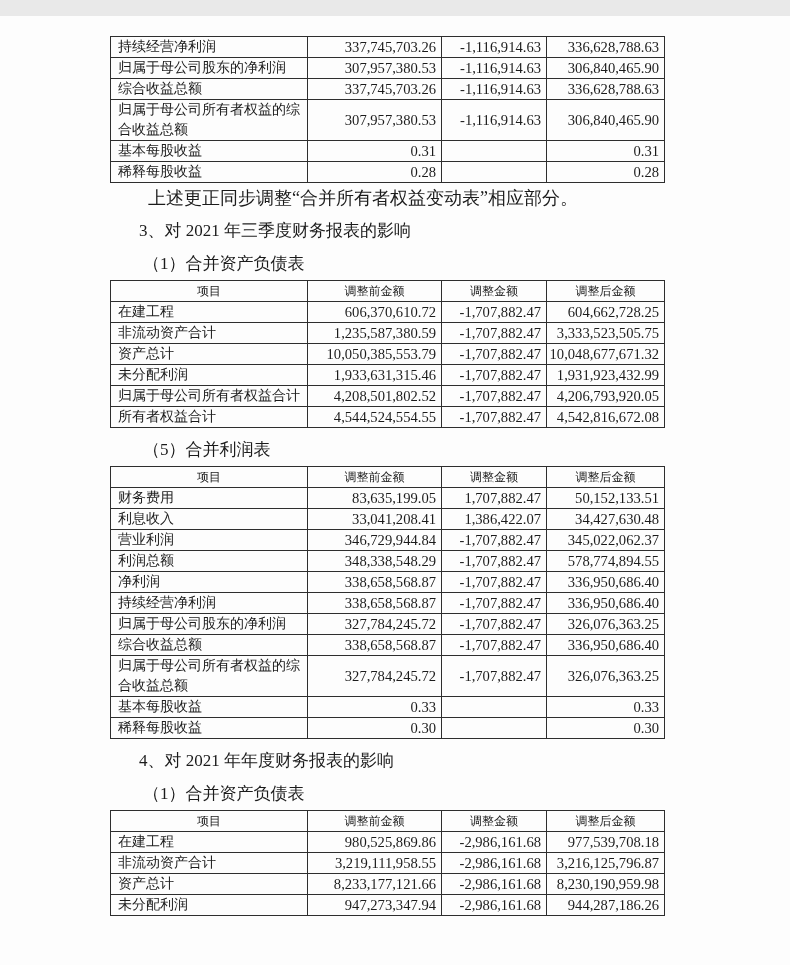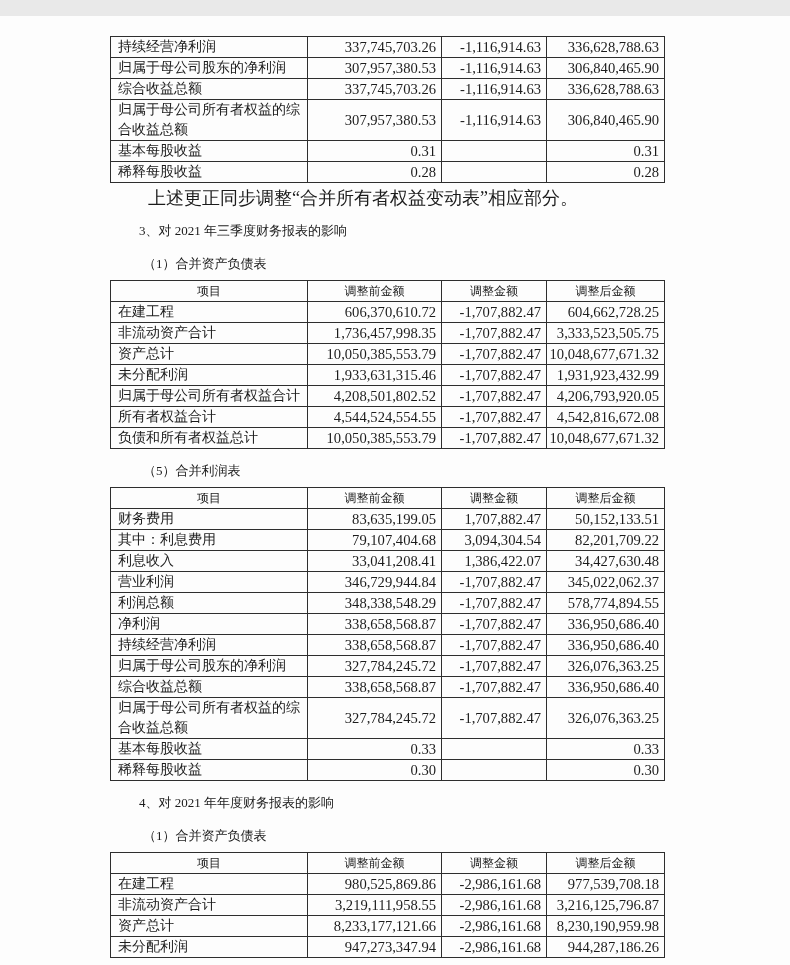--- a/index.html
+++ b/index.html
@@ -51,21 +51,21 @@
     white-space: nowrap;
   }
   .note {
     margin: 5px 0 0 110px;
     width: 554px;
     text-indent: 38px;
     font-size: 18px;
     line-height: 21px;
   }
   .heading {
-    font-size: 13px;
+    font-size: 17px;
     line-height: 22px;
     margin-top: 11px;
   }
   .heading.lvl1 { margin-left: 139px; }
   .heading.lvl2 { margin-left: 143px; }
 </style>
 </head>
 <body>
 
 <div class="page">
@@ -138,21 +138,21 @@
           <th>调整后金额</th>
         </tr>
         <tr>
           <td class="lbl">在建工程</td>
           <td class="num">606,370,610.72</td>
           <td class="num">-1,707,882.47</td>
           <td class="num">604,662,728.25</td>
         </tr>
         <tr>
           <td class="lbl">非流动资产合计</td>
-          <td class="num">1,736,457,998.35</td>
+          <td class="num">1,235,587,380.59</td>
           <td class="num">-1,707,882.47</td>
           <td class="num">3,333,523,505.75</td>
         </tr>
         <tr>
           <td class="lbl">资产总计</td>
           <td class="num">10,050,385,553.79</td>
           <td class="num">-1,707,882.47</td>
           <td class="num">10,048,677,671.32</td>
         </tr>
         <tr>
@@ -165,26 +165,20 @@
           <td class="lbl">归属于母公司所有者权益合计</td>
           <td class="num">4,208,501,802.52</td>
           <td class="num">-1,707,882.47</td>
           <td class="num">4,206,793,920.05</td>
         </tr>
         <tr>
           <td class="lbl">所有者权益合计</td>
           <td class="num">4,544,524,554.55</td>
           <td class="num">-1,707,882.47</td>
           <td class="num">4,542,816,672.08</td>
-        </tr>
-        <tr>
-          <td class="lbl">负债和所有者权益总计</td>
-          <td class="num">10,050,385,553.79</td>
-          <td class="num">-1,707,882.47</td>
-          <td class="num">10,048,677,671.32</td>
         </tr>
       </tbody>
     </table>
 
   <div class="heading lvl2">（5）合并利润表</div>
 
   <table class="fin after-heading">
     <colgroup>
       <col style="width:197px">
         <col style="width:134px">
@@ -198,26 +192,20 @@
           <th>调整金额</th>
           <th>调整后金额</th>
         </tr>
         <tr>
           <td class="lbl">财务费用</td>
           <td class="num">83,635,199.05</td>
           <td class="num">1,707,882.47</td>
           <td class="num">50,152,133.51</td>
         </tr>
         <tr>
-          <td class="lbl">其中：利息费用</td>
-          <td class="num">79,107,404.68</td>
-          <td class="num">3,094,304.54</td>
-          <td class="num">82,201,709.22</td>
-        </tr>
-        <tr>
           <td class="lbl">利息收入</td>
           <td class="num">33,041,208.41</td>
           <td class="num">1,386,422.07</td>
           <td class="num">34,427,630.48</td>
         </tr>
         <tr>
           <td class="lbl">营业利润</td>
           <td class="num">346,729,944.84</td>
           <td class="num">-1,707,882.47</td>
           <td class="num">345,022,062.37</td>

